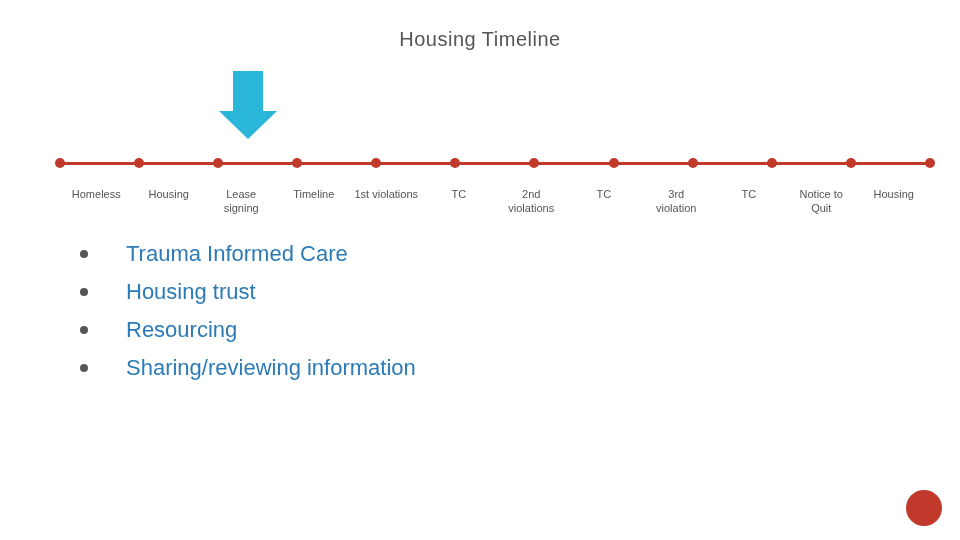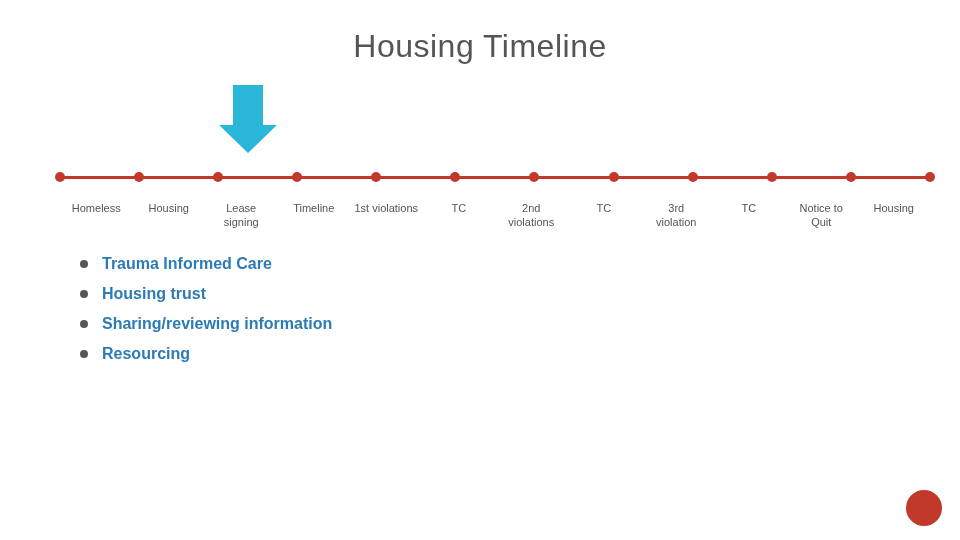--- a/index.html
+++ b/index.html
@@ -16,21 +16,21 @@
     .slide {
       width: 960px;
       height: 540px;
       background: #ffffff;
       position: relative;
     }
 
     .title {
       text-align: center;
       padding-top: 28px;
-      font-size: 32px;
+      font-size: 20px;
       font-weight: 400;
       color: #555555;
       letter-spacing: 0.5px;
     }
 
     .timeline-section {
       position: relative;
       margin-top: 10px;
       height: 160px;
     }
@@ -109,23 +109,24 @@
     .bullet-dot {
       width: 8px;
       height: 8px;
       border-radius: 50%;
       background: #555;
       margin-right: 14px;
       flex-shrink: 0;
     }
 
     .bullet-text {
-      font-size: 16px;
-      font-weight: 700;
+      font-size: 22px;
+      font-weight: 400;
       color: #2c7bb6;
+      margin-left: 24px;
     }
 
     
     .red-circle {
       position: absolute;
       bottom: 14px;
       right: 18px;
       width: 36px;
       height: 36px;
       border-radius: 50%;
@@ -197,26 +198,26 @@
       <span class="bullet-text">Trauma Informed Care</span>
     </div>
 
     <div class="bullet-item">
       <div class="bullet-dot"></div>
       <span class="bullet-text">Housing trust</span>
     </div>
 
     <div class="bullet-item">
       <div class="bullet-dot"></div>
+      <span class="bullet-text">Resourcing</span>
+    </div>
+
+    <div class="bullet-item">
+      <div class="bullet-dot"></div>
       <span class="bullet-text">Sharing/reviewing information</span>
-    </div>
-
-    <div class="bullet-item">
-      <div class="bullet-dot"></div>
-      <span class="bullet-text">Resourcing</span>
     </div>
 
   </div>
 
   <div class="red-circle">
   </div>
 
 </div>
 
 </body></html>

